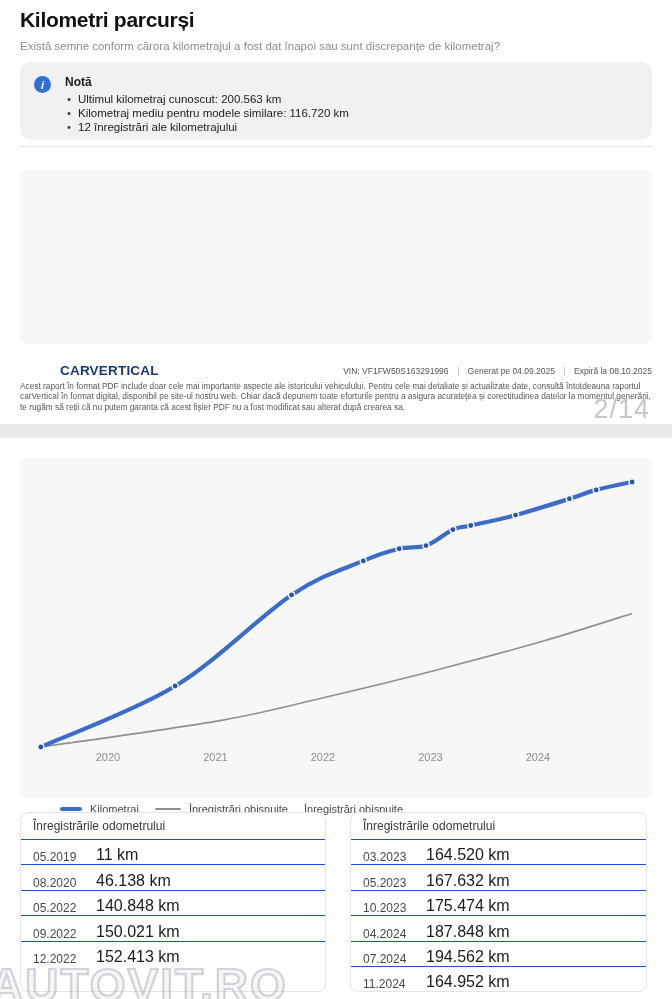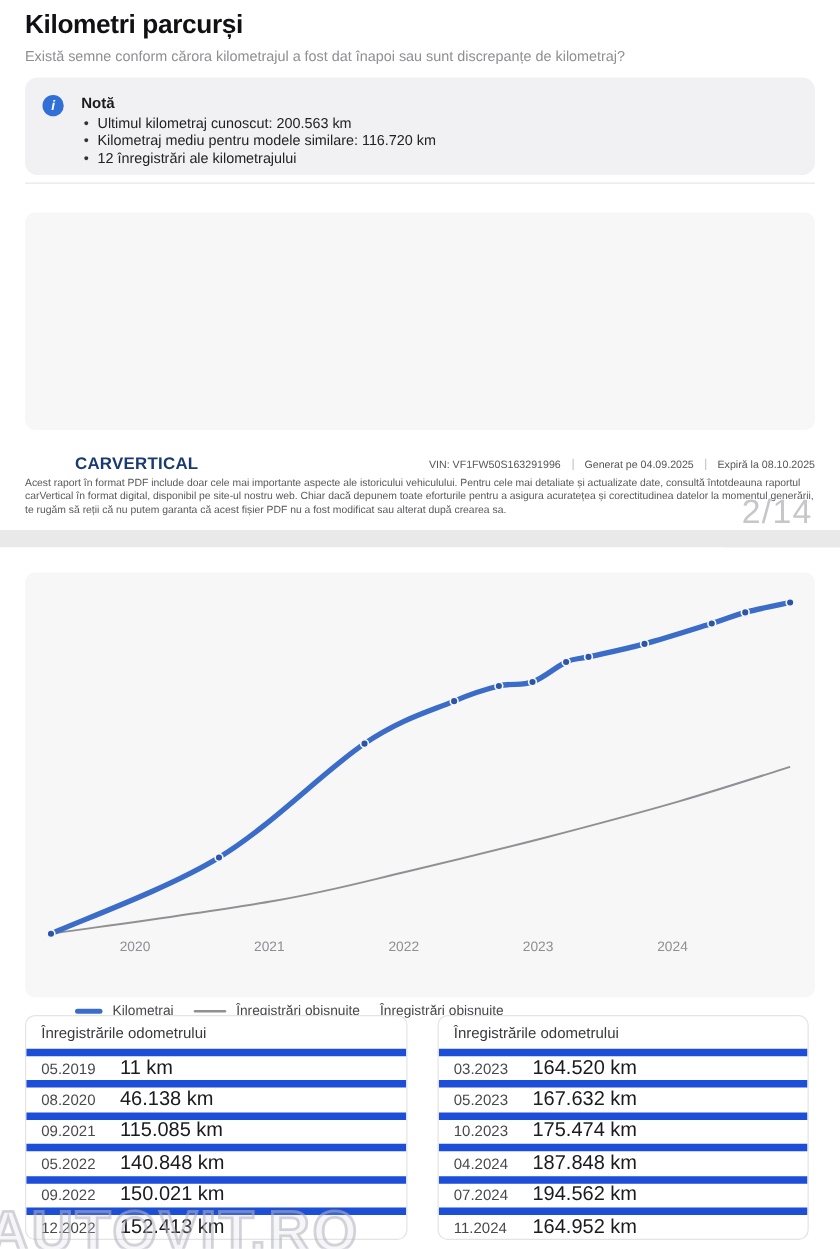--- a/index.html
+++ b/index.html
@@ -39,21 +39,21 @@
   .chart-card svg text { font-family:"Liberation Sans","DejaVu Sans",sans-serif; }
   .legend { position:absolute; left:40px; top:312px; height:22px; display:flex; align-items:center; gap:16px;margin-top:28px; }
   .leg-item { display:flex; align-items:center; gap:8px; font-size:11px; color:#47474b; }
   .sw-line { width:22px; height:4px; border-radius:2px; }
   .sw-thin { width:26px; height:1.6px; }
 
   .tcard { position:absolute; top:374px; background:#fff; border:1px solid #e4e4e7; border-radius:8px; overflow:hidden; }
   .tcard.left { left:20px; width:306px; height:180px; }
   .tcard.right { left:350px; width:297px; height:180px; }
   .thead { height:26px; display:flex; align-items:center; padding:0 12px; font-size:12px; color:#3a3a3e; }
-  .trow { height:25.4px; display:flex; align-items:center; padding:0 12px; border-top:6px solid #1d4ed8; }
+  .trow { height:25.4px; display:flex; align-items:flex-end; padding:0 12px; border-top:1px solid #1d4ed8; }
   .trow .date { width:63px; font-size:12px; color:#48484c; }
   .trow .val { font-size:16px; font-weight:400; color:#1b1b1f; }
 
   .watermark { position:absolute; left:-10px; top:520px; z-index:6; font-size:46px; font-weight:800;
     letter-spacing:2px; color:rgba(205,205,214,0.18); -webkit-text-stroke:2.2px rgba(176,176,188,0.55);
     white-space:nowrap; }
 </style>
 </head>
 <body>
 
@@ -135,24 +135,20 @@
       <div class="tbody">
           <div class="trow">
             <span class="date">05.2019</span>
             <span class="val">11 km</span>
           </div>
           <div class="trow">
             <span class="date">08.2020</span>
             <span class="val">46.138 km</span>
           </div>
           <div class="trow">
-            <span class="date">09.2021</span>
-            <span class="val">115.085 km</span>
-          </div>
-          <div class="trow">
             <span class="date">05.2022</span>
             <span class="val">140.848 km</span>
           </div>
           <div class="trow">
             <span class="date">09.2022</span>
             <span class="val">150.021 km</span>
           </div>
           <div class="trow">
             <span class="date">12.2022</span>
             <span class="val">152.413 km</span>

